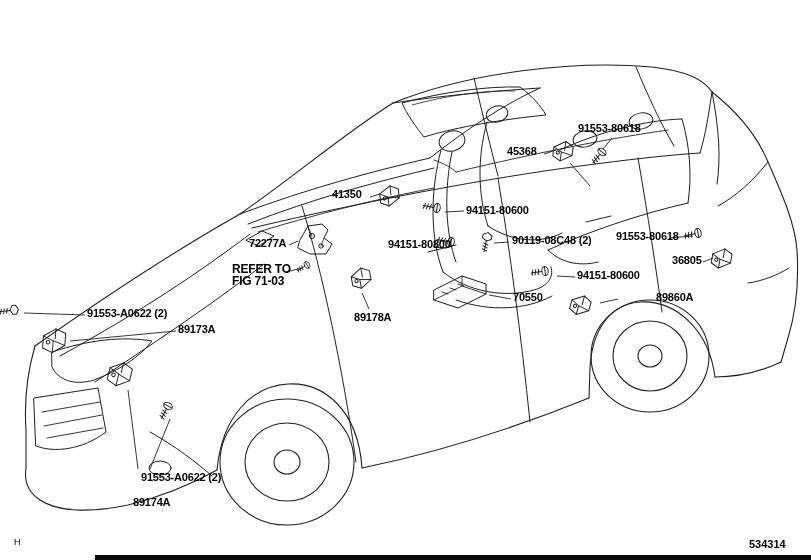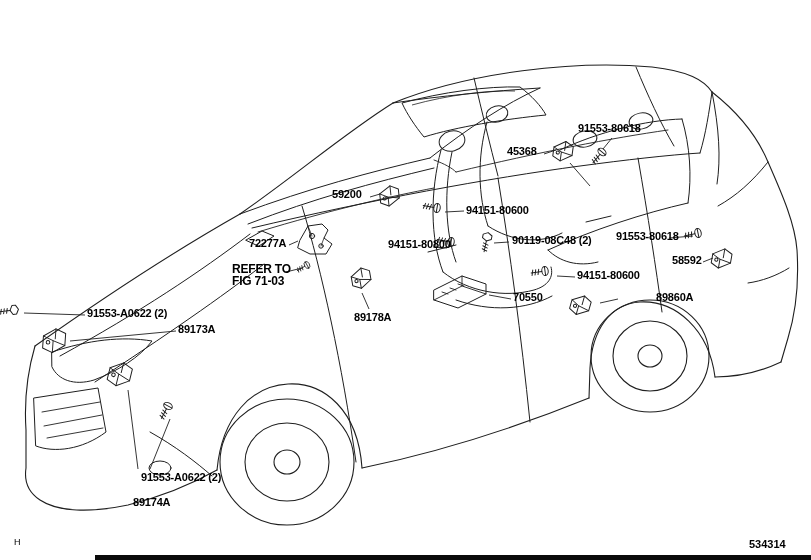--- a/index.html
+++ b/index.html
@@ -204,27 +204,27 @@
       <line x1="176" y1="331" x2="70" y2="341"></line>
       <line x1="369" y1="309" x2="362" y2="293"></line>
       <line x1="150" y1="469" x2="170" y2="419"></line>
       <line x1="138" y1="469" x2="128" y2="390"></line>
       <line x1="570" y1="163" x2="590" y2="186"></line>
     </g>
   </svg>
 
   <div class="lbl" style="left:578px;top:122px">91553-80618</div>
   <div class="lbl" style="left:507px;top:145px">45368</div>
-  <div class="lbl" style="left:332px;top:188px">59200</div>
+  <div class="lbl" style="left:332px;top:188px">41350</div>
   <div class="lbl" style="left:466px;top:204px">94151-80600</div>
   <div class="lbl" style="left:249px;top:237px">72277A</div>
   <div class="lbl" style="left:388px;top:238px">94151-80800</div>
   <div class="lbl" style="left:512px;top:234px">90119-08C48 (2)</div>
   <div class="lbl" style="left:616px;top:230px">91553-80618</div>
-  <div class="lbl" style="left:672px;top:254px">58592</div>
+  <div class="lbl" style="left:672px;top:254px">36805</div>
   <div class="lbl small" style="left:232px;top:263px">REFER TO</div>
   <div class="lbl small" style="left:232px;top:275px">FIG 71-03</div>
   <div class="lbl" style="left:577px;top:269px">94151-80600</div>
   <div class="lbl" style="left:513px;top:291px">70550</div>
   <div class="lbl" style="left:656px;top:291px">89860A</div>
   <div class="lbl" style="left:87px;top:307px">91553-A0622 (2)</div>
   <div class="lbl" style="left:178px;top:323px">89173A</div>
   <div class="lbl" style="left:354px;top:311px">89178A</div>
   <div class="lbl" style="left:141px;top:471px">91553-A0622 (2)</div>
   <div class="lbl" style="left:133px;top:496px">89174A</div>

